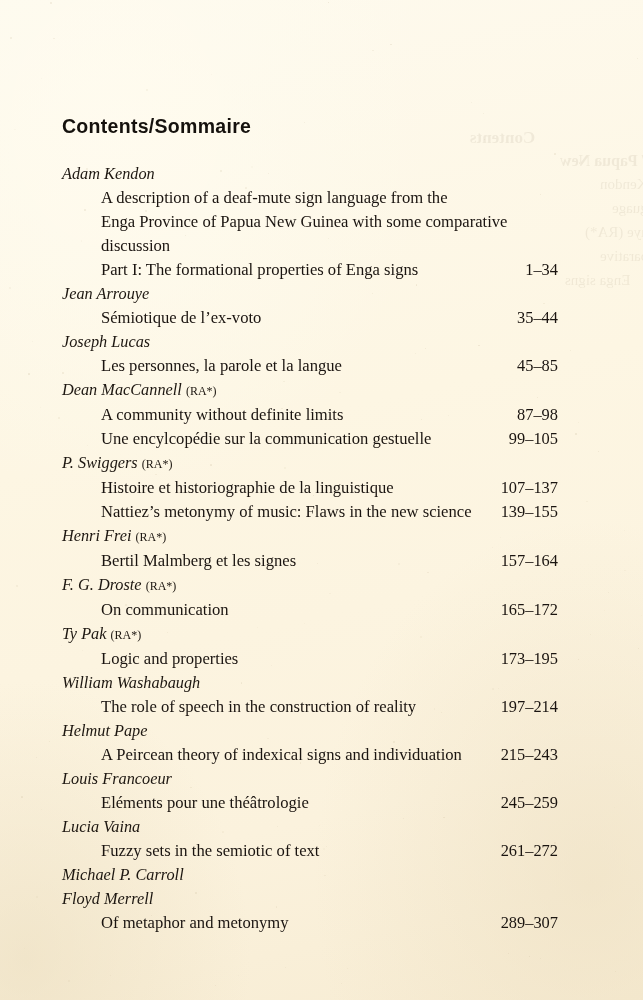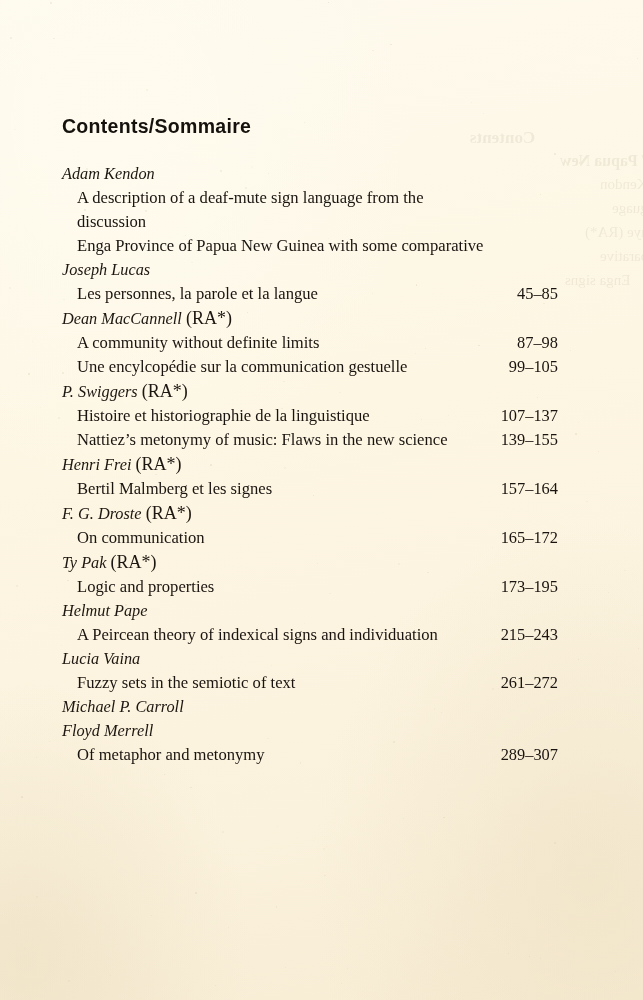--- a/index.html
+++ b/index.html
@@ -88,27 +88,28 @@
   .author {
     font-style: italic;
     font-size: 16.3px;
     line-height: 24px;
     padding-left: 62px;
     color: #1d1711;
     white-space: nowrap;
   }
   .author .ra {
     font-style: normal;
-    font-size: 18px;
+    font-size: 12px;
   }
 
   .row {
     position: relative;
     line-height: 24px;
     min-height: 24px;
+    margin-left: 24px;
   }
   .title-text {
     display: block;
     padding-left: 77px;
     padding-right: 105px;
     font-size: 16.6px;
     color: #1a1410;
   }
   .pages {
     position: absolute;
@@ -290,24 +291,35 @@
 
 <div class="page">
   <div class="toc-title">Contents/Sommaire</div>
   <div class="toc-list" id="toc-list">
       <div class="entry">
         <div class="author"><span>Adam Kendon</span></div>
         <div class="row">
           <span class="title-text">A description of a deaf-mute sign language from the</span>
         </div>
         <div class="row">
+          <span class="title-text">Enga Province of Papua New Guinea with some comparative</span>
+        </div>
+        <div class="row">
           <span class="title-text">discussion</span>
         </div>
         <div class="row">
-          <span class="title-text">Enga Province of Papua New Guinea with some comparative</span>
+          <span class="title-text">Part I: The formational properties of Enga signs</span>
+          <span class="pages">1–34</span>
+        </div>
+      </div>
+      <div class="entry">
+        <div class="author"><span>Jean Arrouye</span></div>
+        <div class="row">
+          <span class="title-text">Sémiotique de l’ex-voto</span>
+          <span class="pages">35–44</span>
         </div>
       </div>
       <div class="entry">
         <div class="author"><span>Joseph Lucas</span></div>
         <div class="row">
           <span class="title-text">Les personnes, la parole et la langue</span>
           <span class="pages">45–85</span>
         </div>
       </div>
       <div class="entry">
@@ -351,27 +363,41 @@
         </div>
       </div>
       <div class="entry">
         <div class="author"><span>Ty Pak</span> <span class="ra">(RA*)</span></div>
         <div class="row">
           <span class="title-text">Logic and properties</span>
           <span class="pages">173–195</span>
         </div>
       </div>
       <div class="entry">
+        <div class="author"><span>William Washabaugh</span></div>
+        <div class="row">
+          <span class="title-text">The role of speech in the construction of reality</span>
+          <span class="pages">197–214</span>
+        </div>
+      </div>
+      <div class="entry">
         <div class="author"><span>Helmut Pape</span></div>
         <div class="row">
           <span class="title-text">A Peircean theory of indexical signs and individuation</span>
           <span class="pages">215–243</span>
         </div>
       </div>
       <div class="entry">
+        <div class="author"><span>Louis Francoeur</span></div>
+        <div class="row">
+          <span class="title-text">Eléments pour une théâtrologie</span>
+          <span class="pages">245–259</span>
+        </div>
+      </div>
+      <div class="entry">
         <div class="author"><span>Lucia Vaina</span></div>
         <div class="row">
           <span class="title-text">Fuzzy sets in the semiotic of text</span>
           <span class="pages">261–272</span>
         </div>
       </div>
       <div class="entry">
         <div class="author"><span>Michael P. Carroll</span></div>
       </div>
       <div class="entry">

